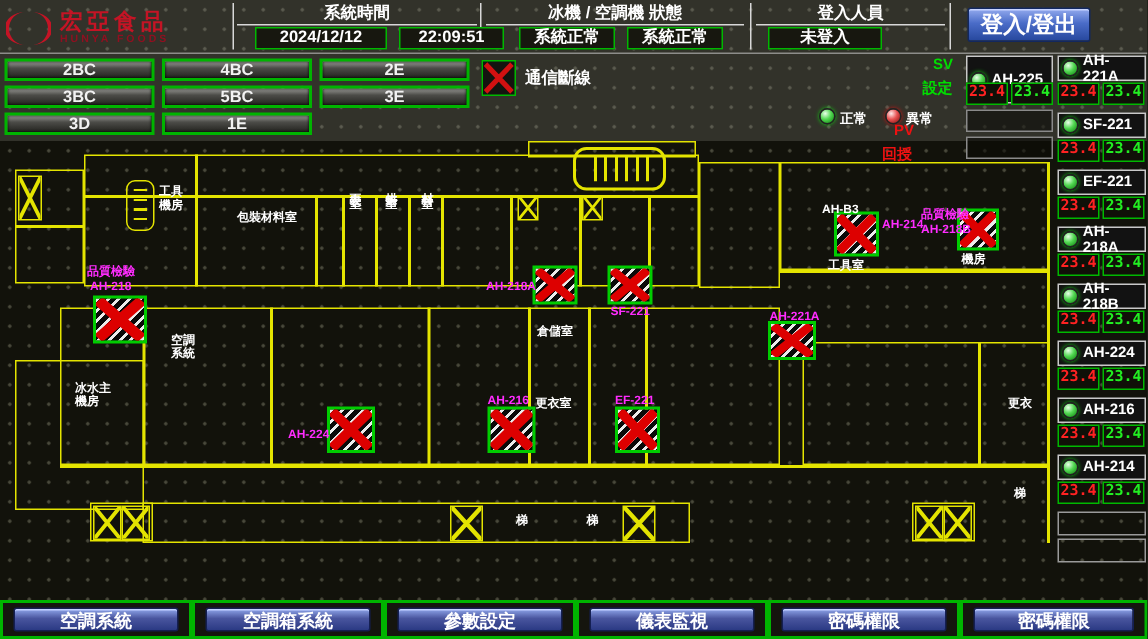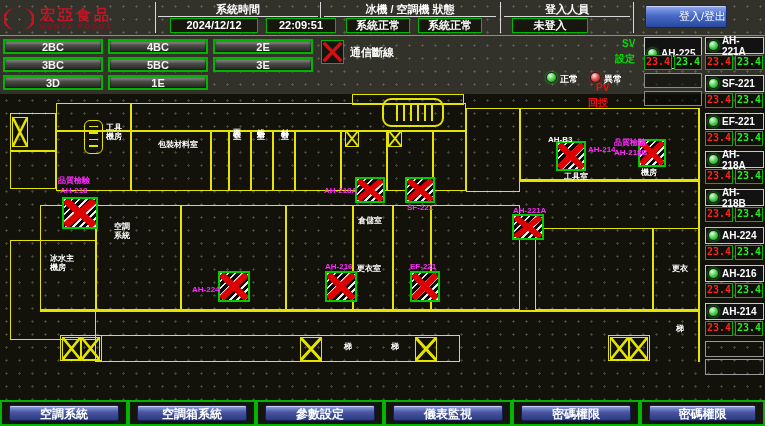--- a/index.html
+++ b/index.html
@@ -19,21 +19,21 @@
   .sep-v { width:1px; background:#d8d8d8; }
   .sep-h { height:1px; background:#d8d8d8; }
   .hlbl { color:#fff; font-size:11px; font-weight:bold; text-align:center; line-height:14px; }
   .gbox {
     border:1px solid #00b800; background:#17170f; color:#fff;
     font-size:11px; font-weight:bold; text-align:center; line-height:13px;
   }
   .blue-btn {
     background:linear-gradient(#93aaee,#4a6cc8 45%,#27489e);
     border:1px solid #13285e; border-radius:2px;
-    color:#fff; font-weight:normal; font-size:11px; text-align:right;
+    color:#fff; font-weight:bold; font-size:15px; text-align:center;
     box-shadow:inset 0 1px 0 #c7d4ff;
   }
   
   .fbtn {
     border:2px solid #00b400;
     background:linear-gradient(#9a9a96,#4c4c48 40%,#23231f);
     color:#f2f2f2; font-size:11px; font-weight:bold; text-align:center; line-height:12px;
     box-shadow:inset 0 0 2px #000;
   }
   
@@ -304,21 +304,21 @@
 <div class="abs rlab" style="left:548px;top:135px;">AH-B3</div>
 <div class="abs rlab" style="left:158px;top:140px;">包裝材料室</div>
 <div class="abs rlab rlab-w" style="left:106px;top:123px;width:20px;">工具機房</div>
 <div class="abs rlab rlab-v" style="left:232px;top:122px;height:40px;">更衣室</div>
 <div class="abs rlab rlab-v" style="left:256px;top:122px;height:40px;">烘焙室</div>
 <div class="abs rlab rlab-v" style="left:280px;top:122px;height:40px;">材料室</div>
 <div class="abs rlab rlab-w" style="left:114px;top:222px;width:20px;">空調系統</div>
 <div class="abs rlab rlab-w" style="left:50px;top:254px;width:28px;">冰水主機房</div>
 <div class="abs rlab" style="left:358px;top:216px;">倉儲室</div>
 <div class="abs rlab" style="left:357px;top:264px;">更衣室</div>
-<div class="abs rlab" style="left:564px;top:172px;">工具室</div>
+<div class="abs rlab" style="left:552px;top:172px;">工具室</div>
 <div class="abs rlab" style="left:641px;top:168px;">機房</div>
 <div class="abs rlab" style="left:344px;top:342px;">梯</div>
 <div class="abs rlab" style="left:391px;top:342px;">梯</div>
 <div class="abs rlab" style="left:672px;top:264px;">更衣</div>
 <div class="abs rlab" style="left:676px;top:324px;">梯</div>
 
 <div class="abs uhdr" style="left:644px;top:37px;width:58px;height:32px;">
   <span class="led" style="flex:0 0 auto;"></span>
   <span>AH-225</span>
 </div>

